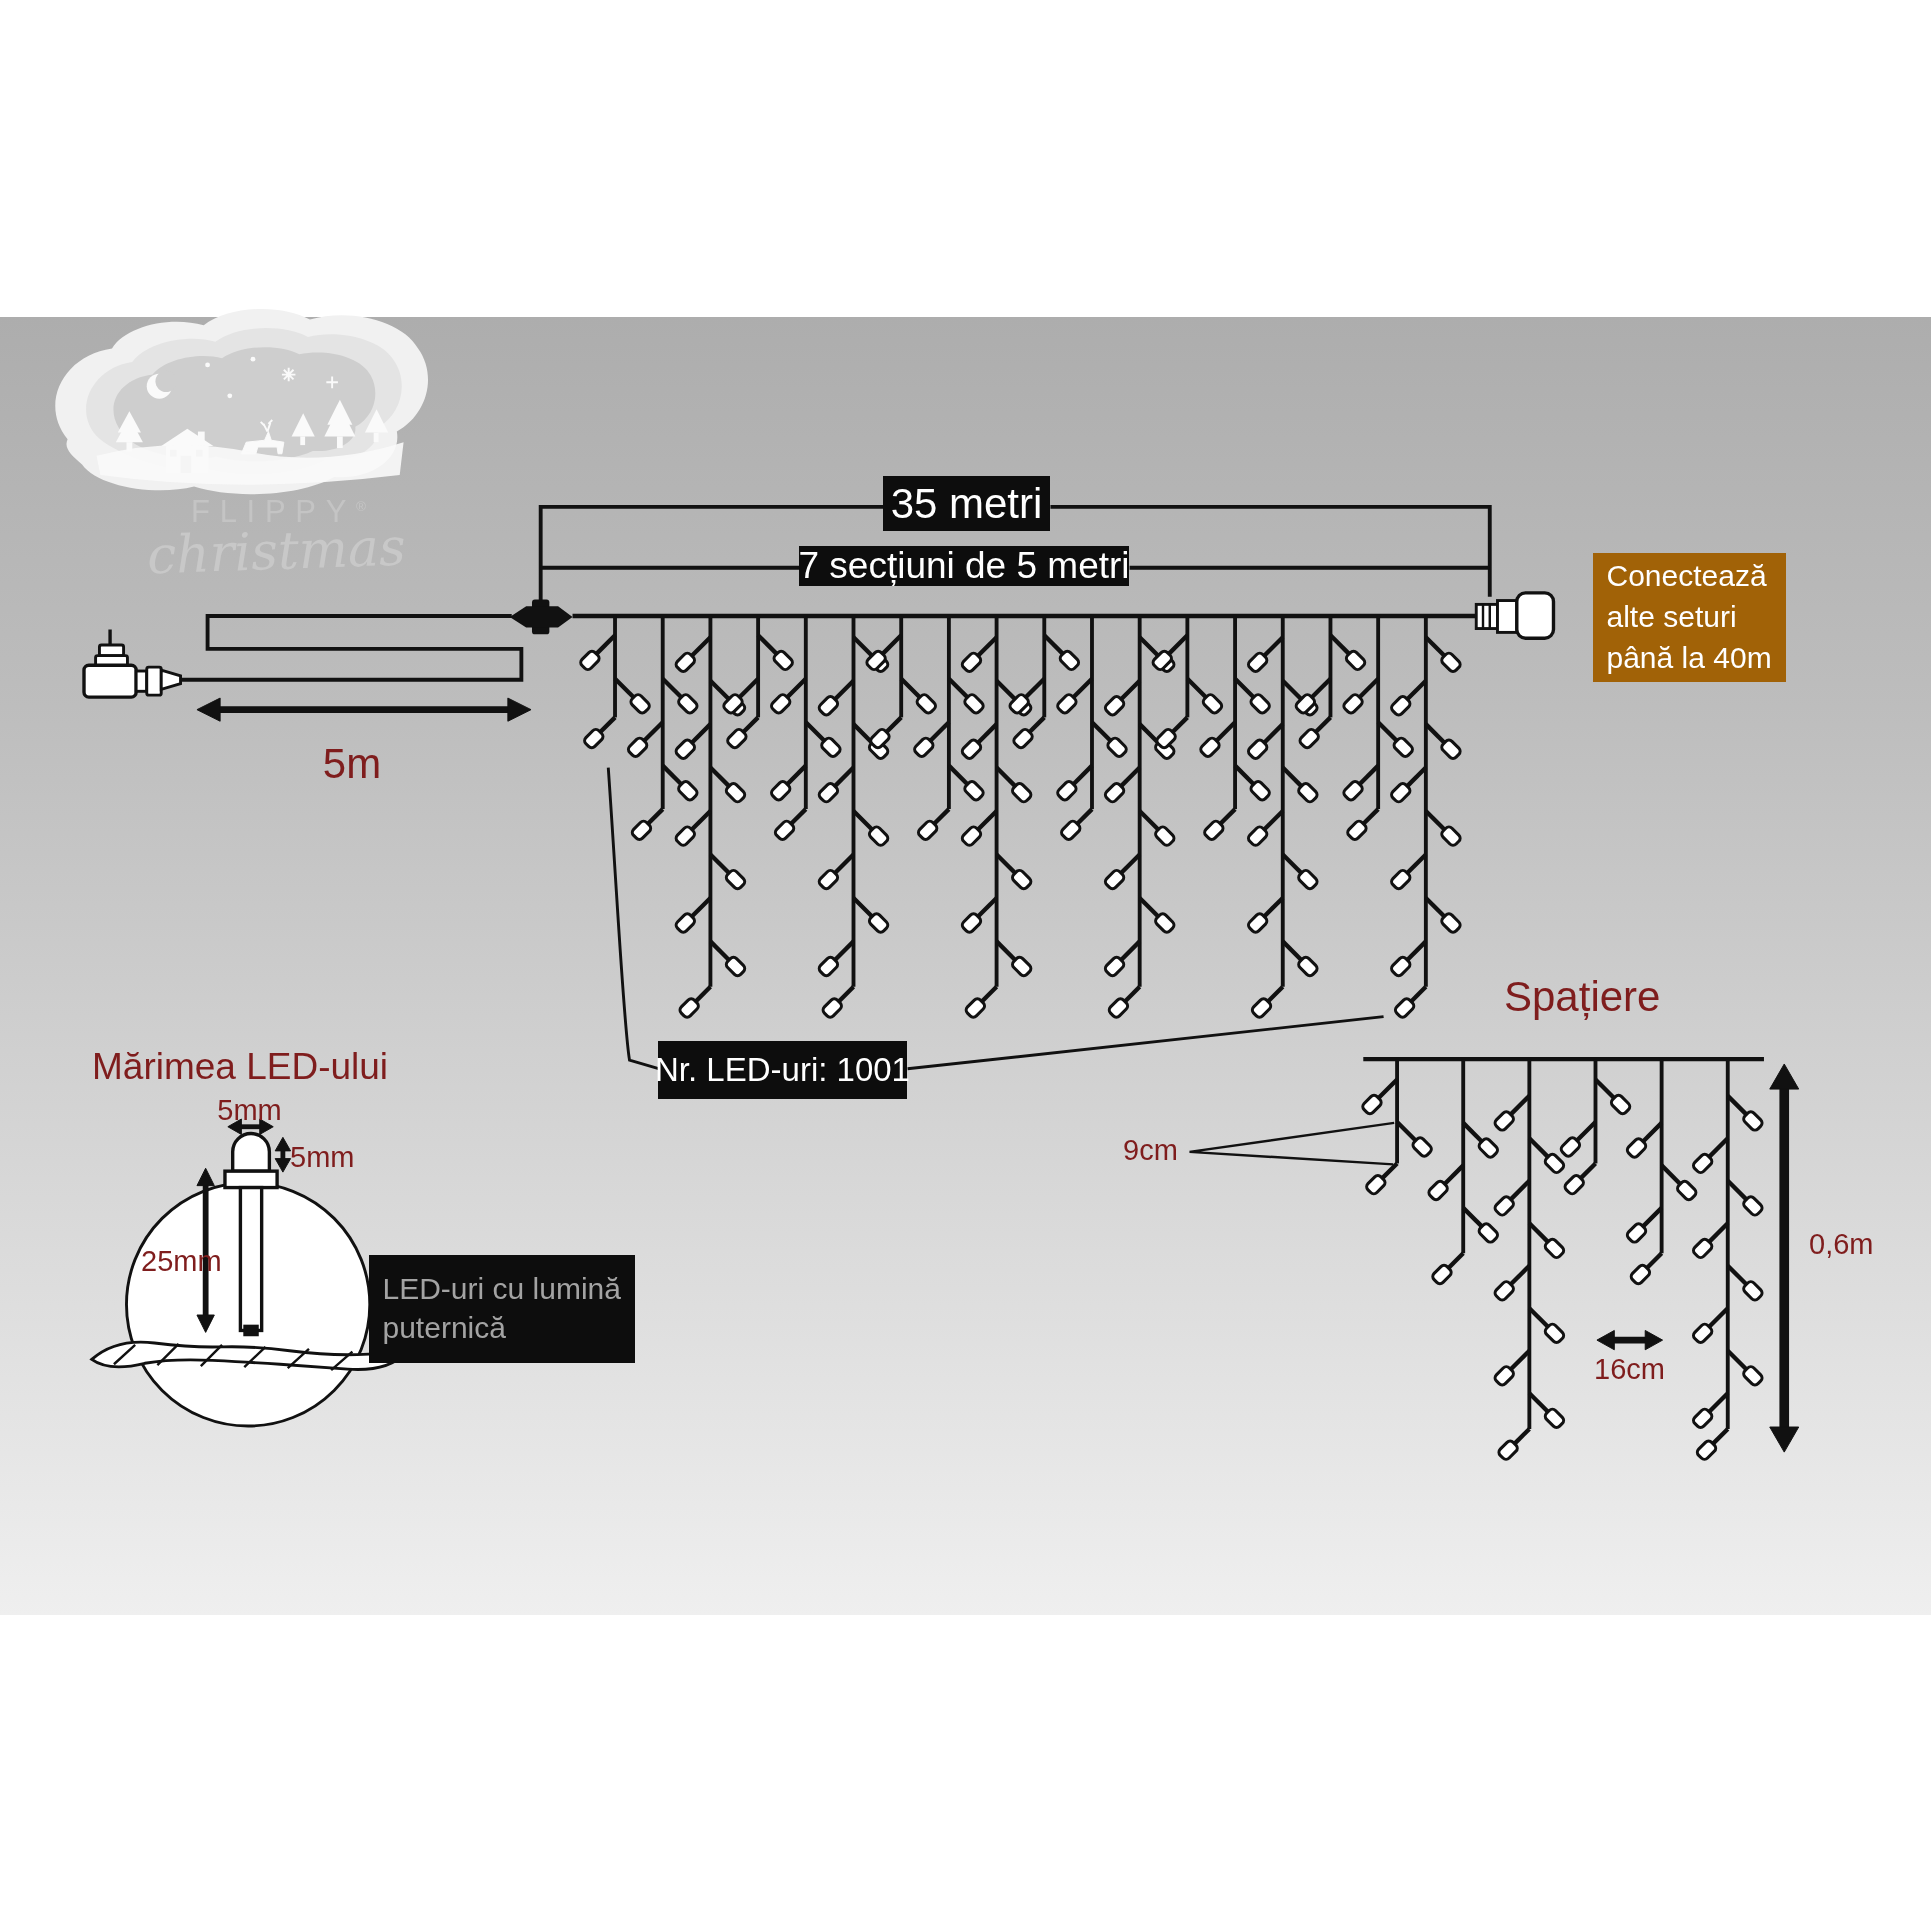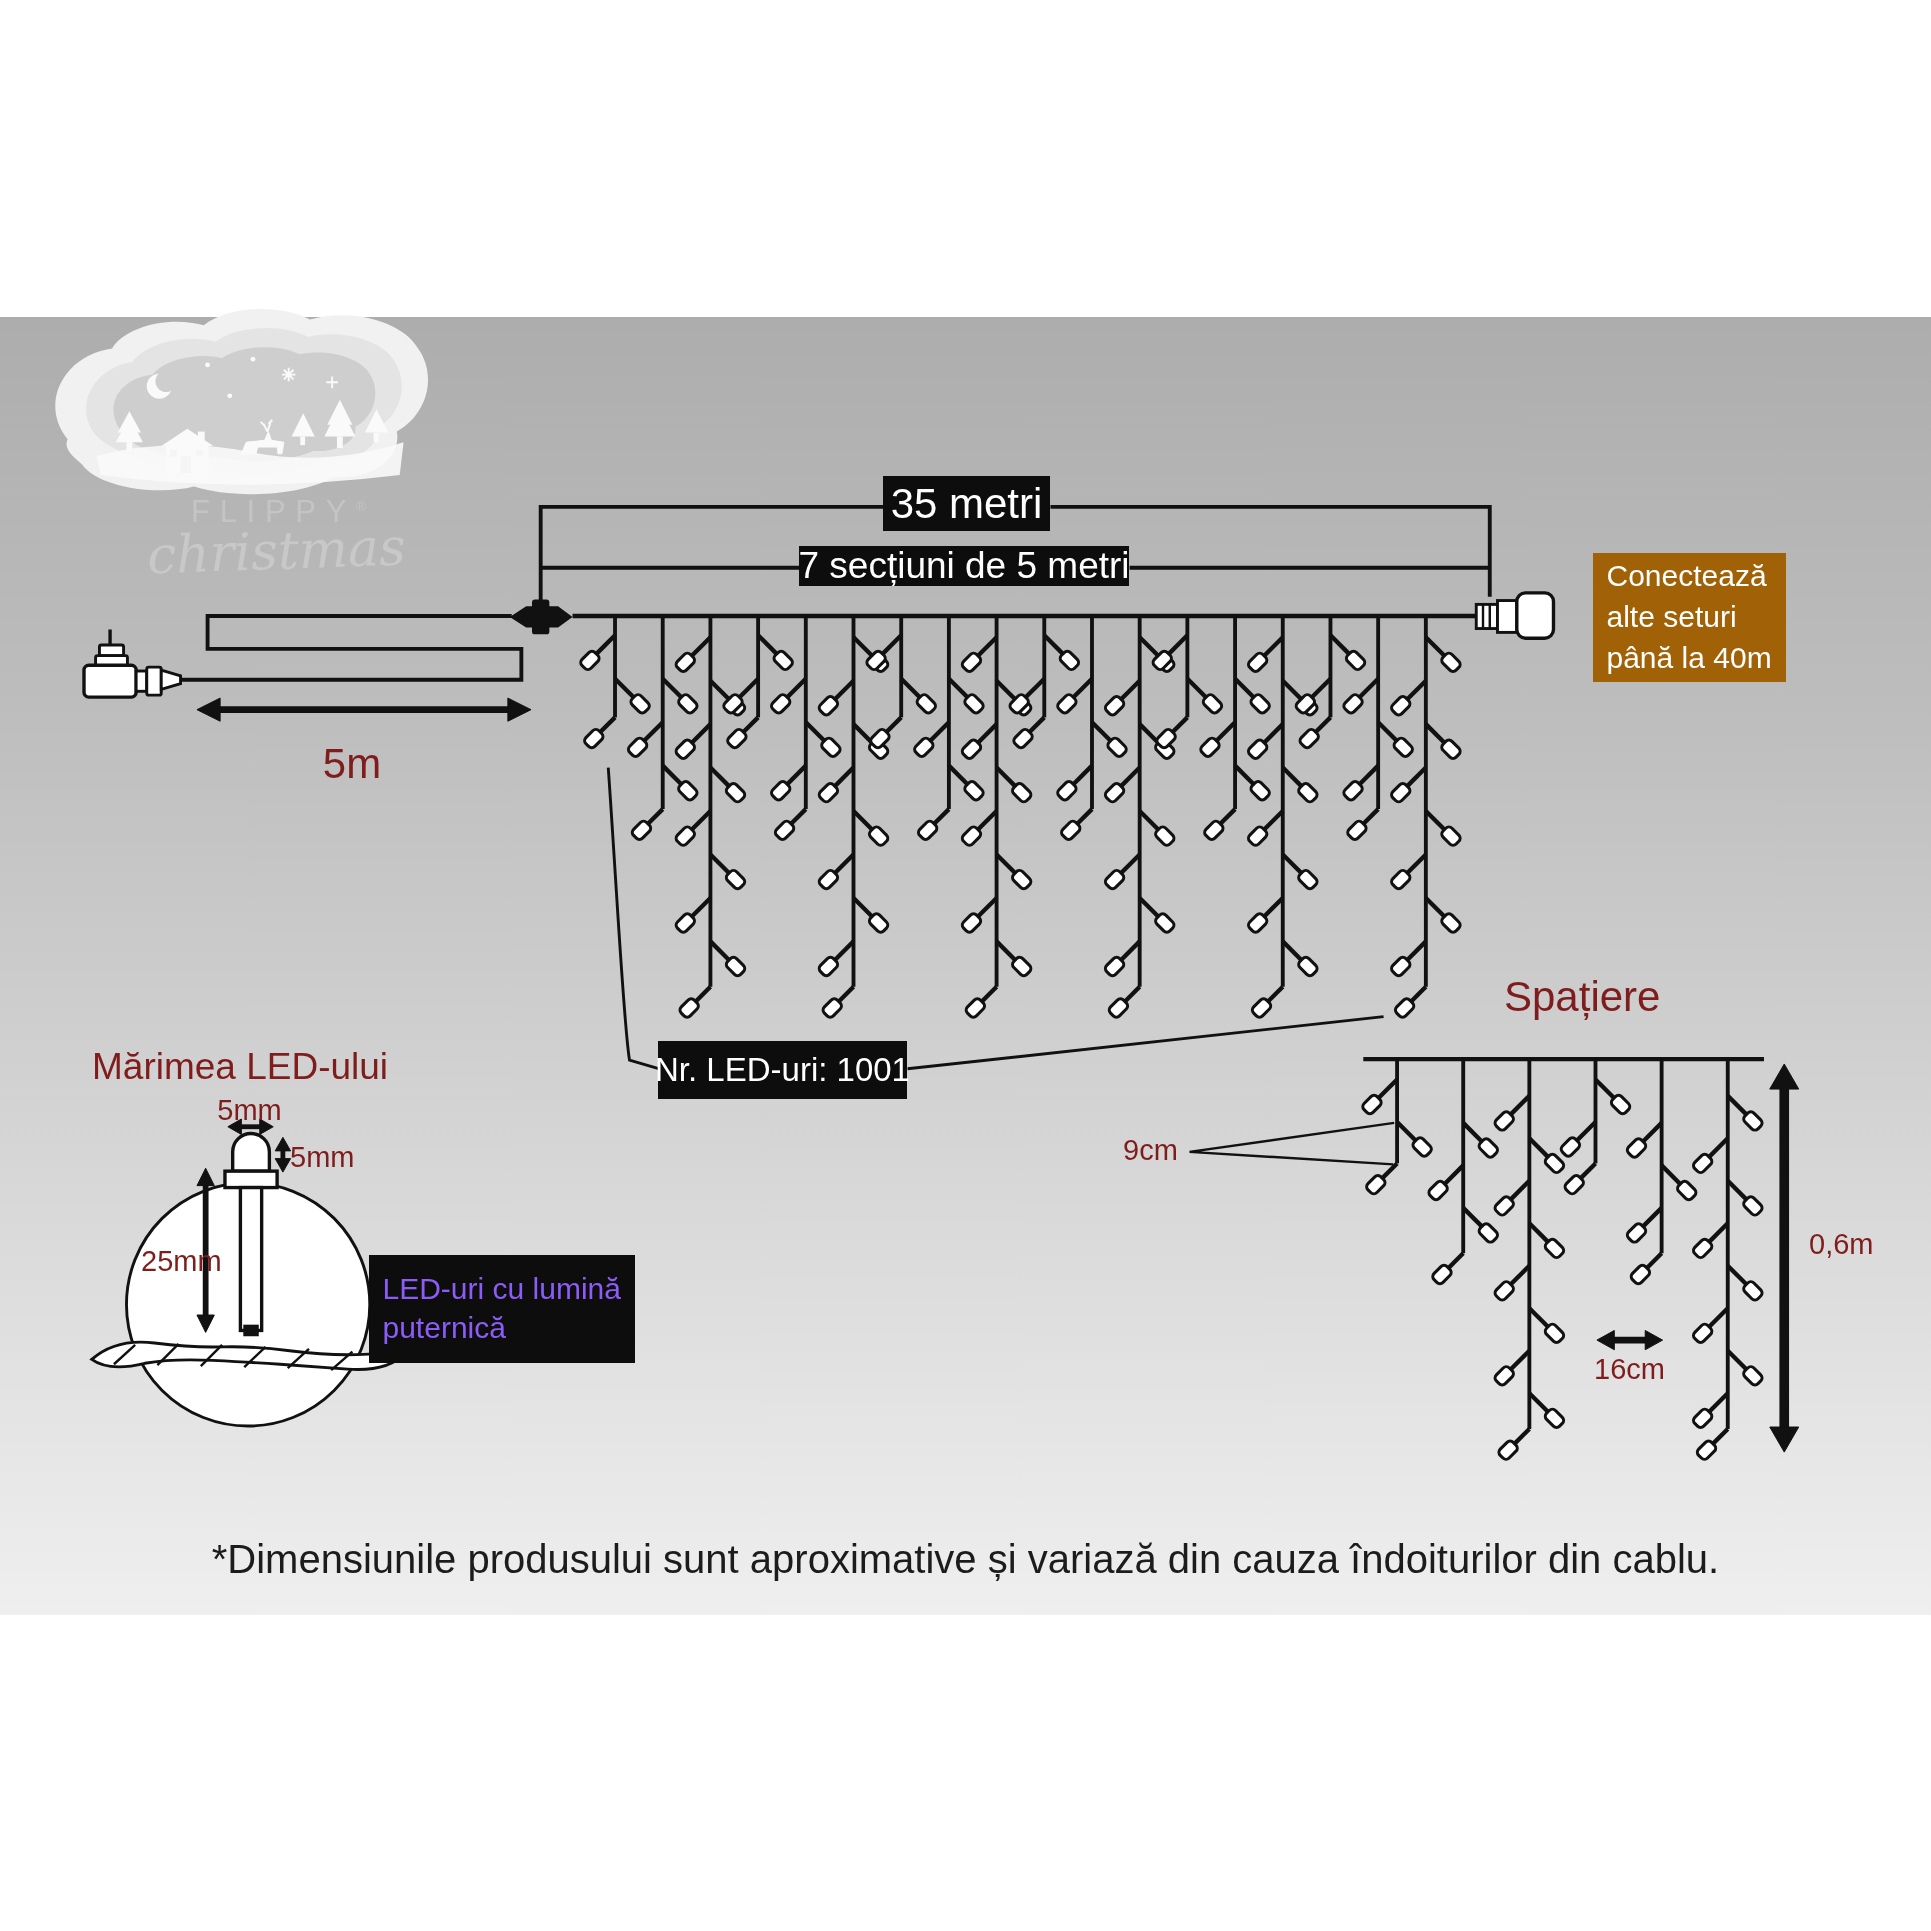--- a/index.html
+++ b/index.html
@@ -13,21 +13,21 @@
               font-size:100px;letter-spacing:-1.9px;color:#141414;}
   .badge{position:absolute;background:#0d0d0d;color:#fff;display:flex;
          align-items:center;justify-content:center;white-space:nowrap;}
   .badge-35{left:883px;top:476px;width:167px;height:55px;font-size:42px;}
   .badge-7s{left:799px;top:546px;width:330px;height:40px;font-size:37px;}
   .badge-nrled{left:658px;top:1041px;width:249px;height:58px;font-size:33px;}
   .box-connect{position:absolute;left:1593px;top:553px;width:193px;height:129px;
                background:#a16207;color:#fff;font-size:30px;line-height:41px;
                padding:1.9px 0 0 13.5px;box-sizing:border-box;}
   .box-led{position:absolute;left:369px;top:1255px;width:266px;height:108px;
-           background:#0d0d0d;color:#8b5cf6;font-size:30px;line-height:39px;
+           background:#0d0d0d;color:#a3a3a3;font-size:30px;line-height:39px;
            padding:13.5px 0 0 13.5px;box-sizing:border-box;}
   .h-marimea{left:92px;top:1046px;font-size:37px;}
   .h-spatiere{left:1504px;top:973px;font-size:42px;}
   .lbl-5m{left:299px;top:740px;width:106px;text-align:center;font-size:42px;}
   .lbl-small{font-size:29px;}
   .lbl-5mm-top{left:211px;top:1094px;width:77px;text-align:center;}
   .lbl-5mm-right{left:290px;top:1141px;}
   .lbl-25mm{left:141px;top:1245px;}
   .lbl-9cm{left:1123px;top:1134px;}
   .lbl-16cm{left:1591px;top:1353px;width:77px;text-align:center;}
@@ -499,18 +499,17 @@
   <div class="box-led">
     <div>LED-uri cu lumină</div>
     <div>puternică</div>
   </div>
 
   <div class="lbl h-spatiere">Spațiere</div>
   <div class="lbl lbl-small lbl-9cm">9cm</div>
   <div class="lbl lbl-small lbl-16cm">16cm</div>
   <div class="lbl lbl-small lbl-07m">0,6m</div>
 
-  <div class="lbl footnote">*Dimensiunile produsului sunt aproximative și variază din cauza îndoiturilor din cablu.</div>
 
   <div class="lbl logo-flippy"><span>FLIPPY</span><sup>®</sup></div>
   <div class="lbl logo-script">christmas</div>
 </div>
 
 
 </body></html>

